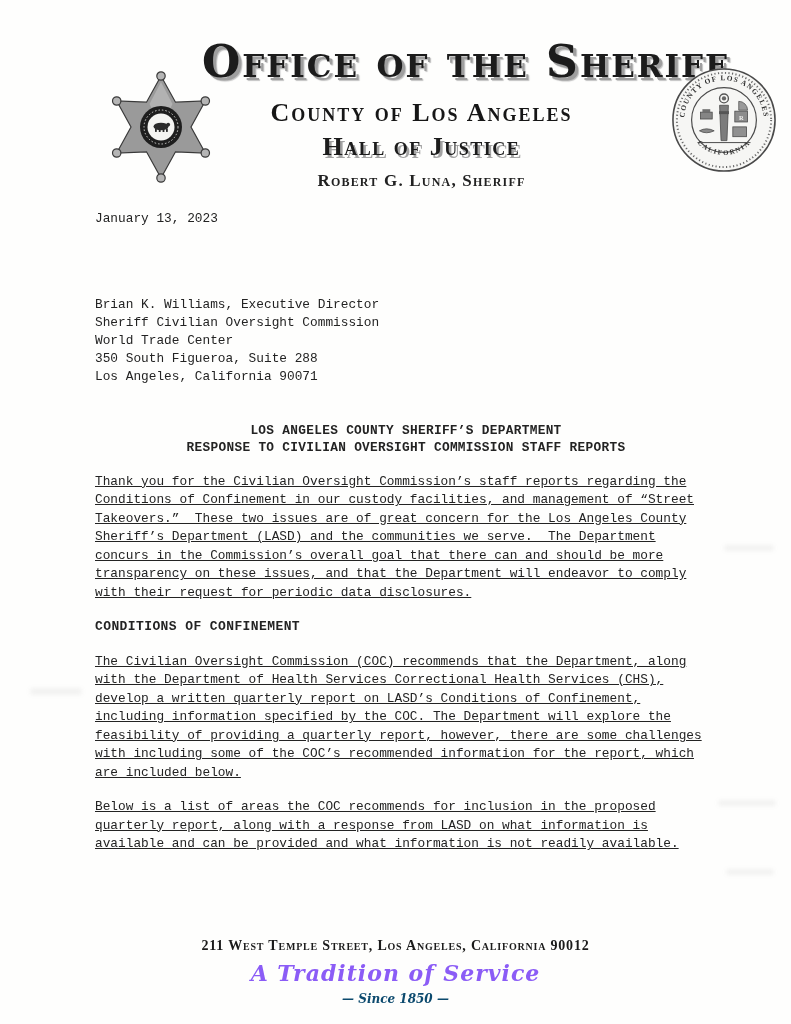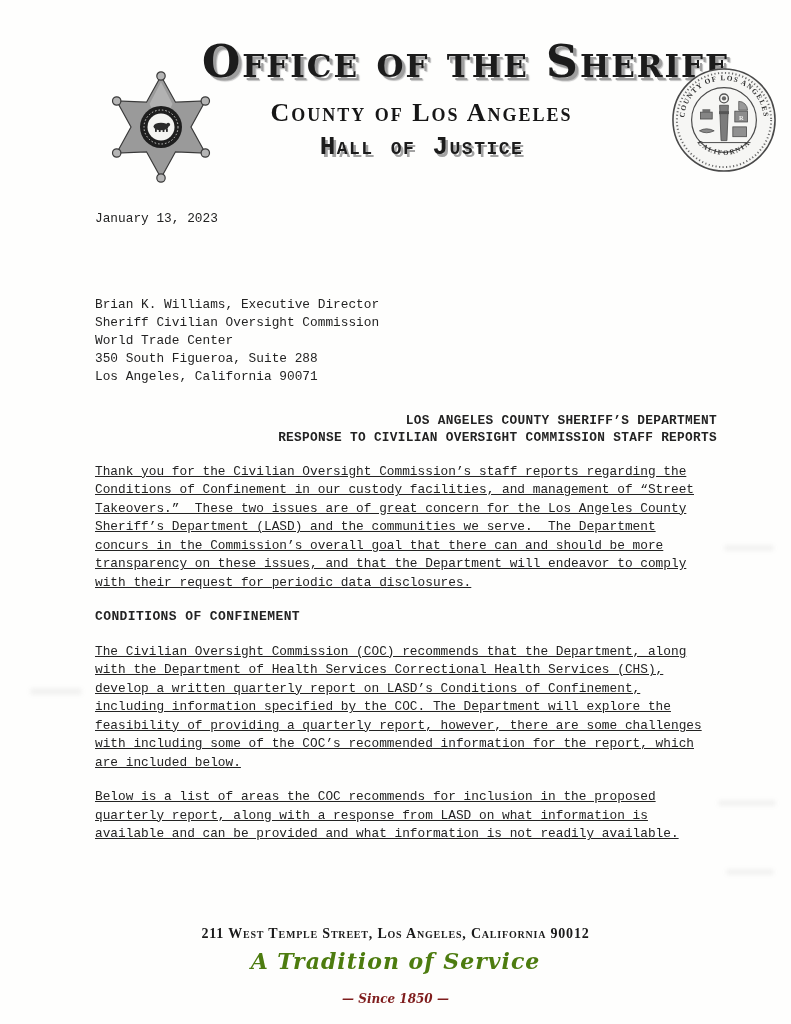--- a/index.html
+++ b/index.html
@@ -52,21 +52,21 @@
     font-family: "Liberation Serif", "DejaVu Serif", serif;
     font-variant: small-caps;
     font-weight: 700;
     font-size: 26px;
     letter-spacing: 2px;
     color: #161616;
     white-space: nowrap;
   }
   .hall-line {
     margin-top: 4px;
-    font-family: Liberation Mono, monospace;
+    font-family: Liberation Serif, serif;
     font-variant: small-caps;
     font-weight: 700;
     font-size: 26px;
     letter-spacing: 1.5px;
     color: #1c1c1c;
     text-shadow: 2.5px 2.5px 0 #a3a3a3;
     white-space: nowrap;
   }
   .sheriff-name {
     margin-top: 9px;
@@ -84,22 +84,22 @@
     margin-left: 95px;
     width: 622px;
     font-size: 12.8px;
     line-height: 18.5px;
     color: #232323;
   }
   .date { margin-top: 5px; }
   .recipient { margin-top: 67px; line-height: 18px; }
   .salutation { margin-top: 13px; }
   .subject {
-    margin-top: 26px;
-    text-align: right;
+    margin-top: 36px;
+    text-align: center;
     font-weight: bold;
     letter-spacing: 0.3px;
     line-height: 17.5px;
   }
   .para { margin-top: 16px; white-space: pre-wrap; text-decoration: underline; }
   .section-heading {
     margin-top: 16px;
     font-size: 13px;
     font-weight: bold;
     letter-spacing: 0.4px;
@@ -118,29 +118,29 @@
     letter-spacing: 0.8px;
     color: #1b1b1b;
   }
   .motto {
     margin-top: 6px;
     font-family: "DejaVu Serif", "Liberation Serif", serif;
     font-style: italic;
     font-weight: 700;
     font-size: 22px;
     letter-spacing: 1px;
-    color: #4d7c0f;
+    color: #8b5cf6;
   }
   .since {
-    margin-top: 18px;
+    margin-top: 6px;
     font-family: "DejaVu Serif", "Liberation Serif", serif;
     font-style: italic;
     font-weight: 700;
     font-size: 12px;
-    color: #7f1d1d;
+    color: #0c4a6e;
   }
   
   .smudge {
     position: absolute;
     background: rgba(90,90,90,0.07);
     filter: blur(2px);
     border-radius: 3px;
     pointer-events: none;
   }
   .smudge.s1 { left: 30px; top: 688px; width: 52px; height: 7px; }
@@ -178,20 +178,21 @@
           <rect x="62.6" y="62.8" width="1.8" height="3.2"></rect>
           <rect x="66" y="62.5" width="1.8" height="3.4"></rect>
         </g>
       </svg>
     </div>
 
     <div class="letterhead-center">
       <div class="office-title">Office of the Sheriff</div>
       <div class="county-line">County of Los Angeles</div>
       <div class="hall-line">Hall of Justice</div>
+      <div class="sheriff-name">Robert G. Luna, Sheriff</div>
     </div>
 
     <div class="badge-right">
       <svg width="108" height="108" viewBox="0 0 110 110">
         <defs>
           <path id="sealTop" d="M 14.5,55 A 40.5,40.5 0 1 1 95.5,55" fill="none"></path>
           <path id="sealBottom" d="M 19,62 A 37,37 0 0 0 91,62" fill="none"></path>
         </defs>
         <circle cx="55" cy="55" r="52" fill="#f6f6f4" stroke="#4a4a4a" stroke-width="1.6"></circle>
         <circle cx="55" cy="55" r="48" fill="none" stroke="#6a6a6a" stroke-width="2" stroke-dasharray="1.2,2.4"></circle>

